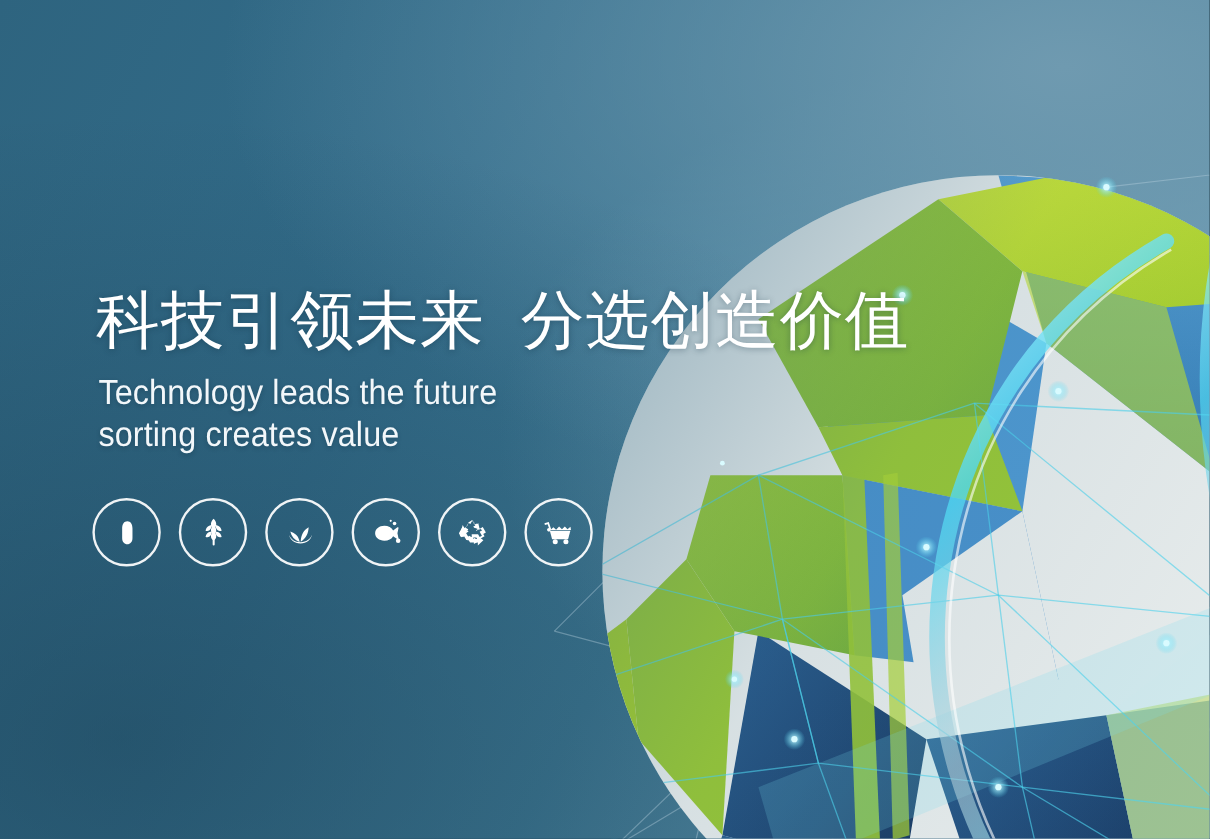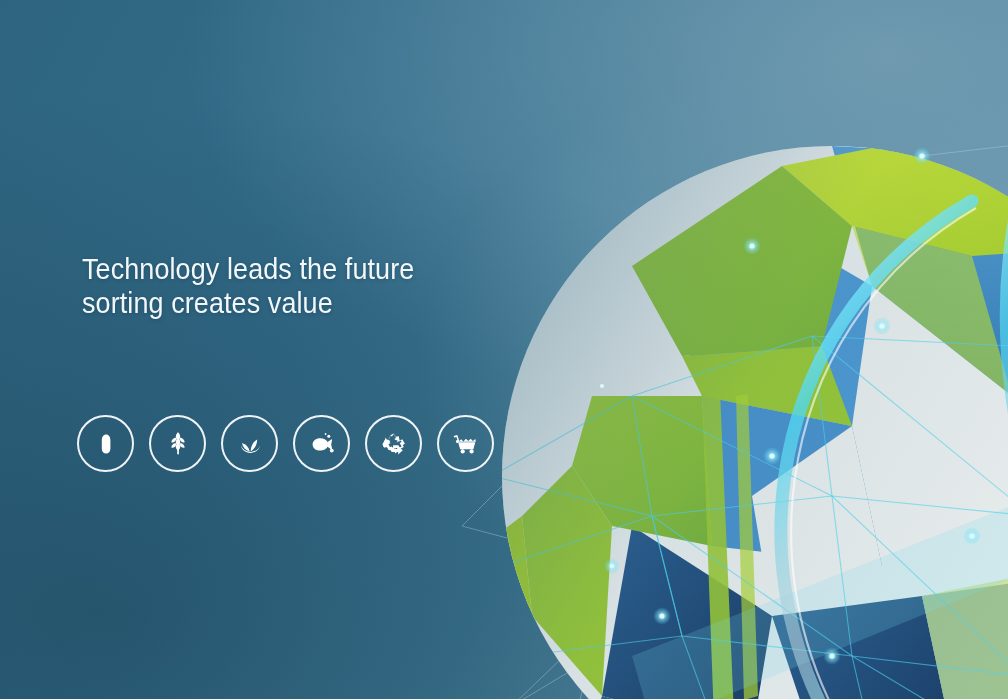--- a/index.html
+++ b/index.html
@@ -244,20 +244,21 @@
             <circle cx="640" cy="40" r="2"></circle>
           <circle cx="105" cy="700" r="2"></circle>  
             <circle cx="740" cy="470" r="2"></circle>
           <circle cx="430" cy="690" r="2"></circle>
         </g>
       </g>
     </svg>
   </div>
 
   <div class="copy">
+    <h1 class="headline"><span>科技引领未来</span><span class="gap"></span><span>分选创造价值</span></h1>
 
     <p class="subline">
       <span>Technology leads the future</span>
       <span>sorting creates value</span>
     </p>
   </div>
 
   <div class="icon-row">
 
     <div class="icon-chip" title="Grain">

